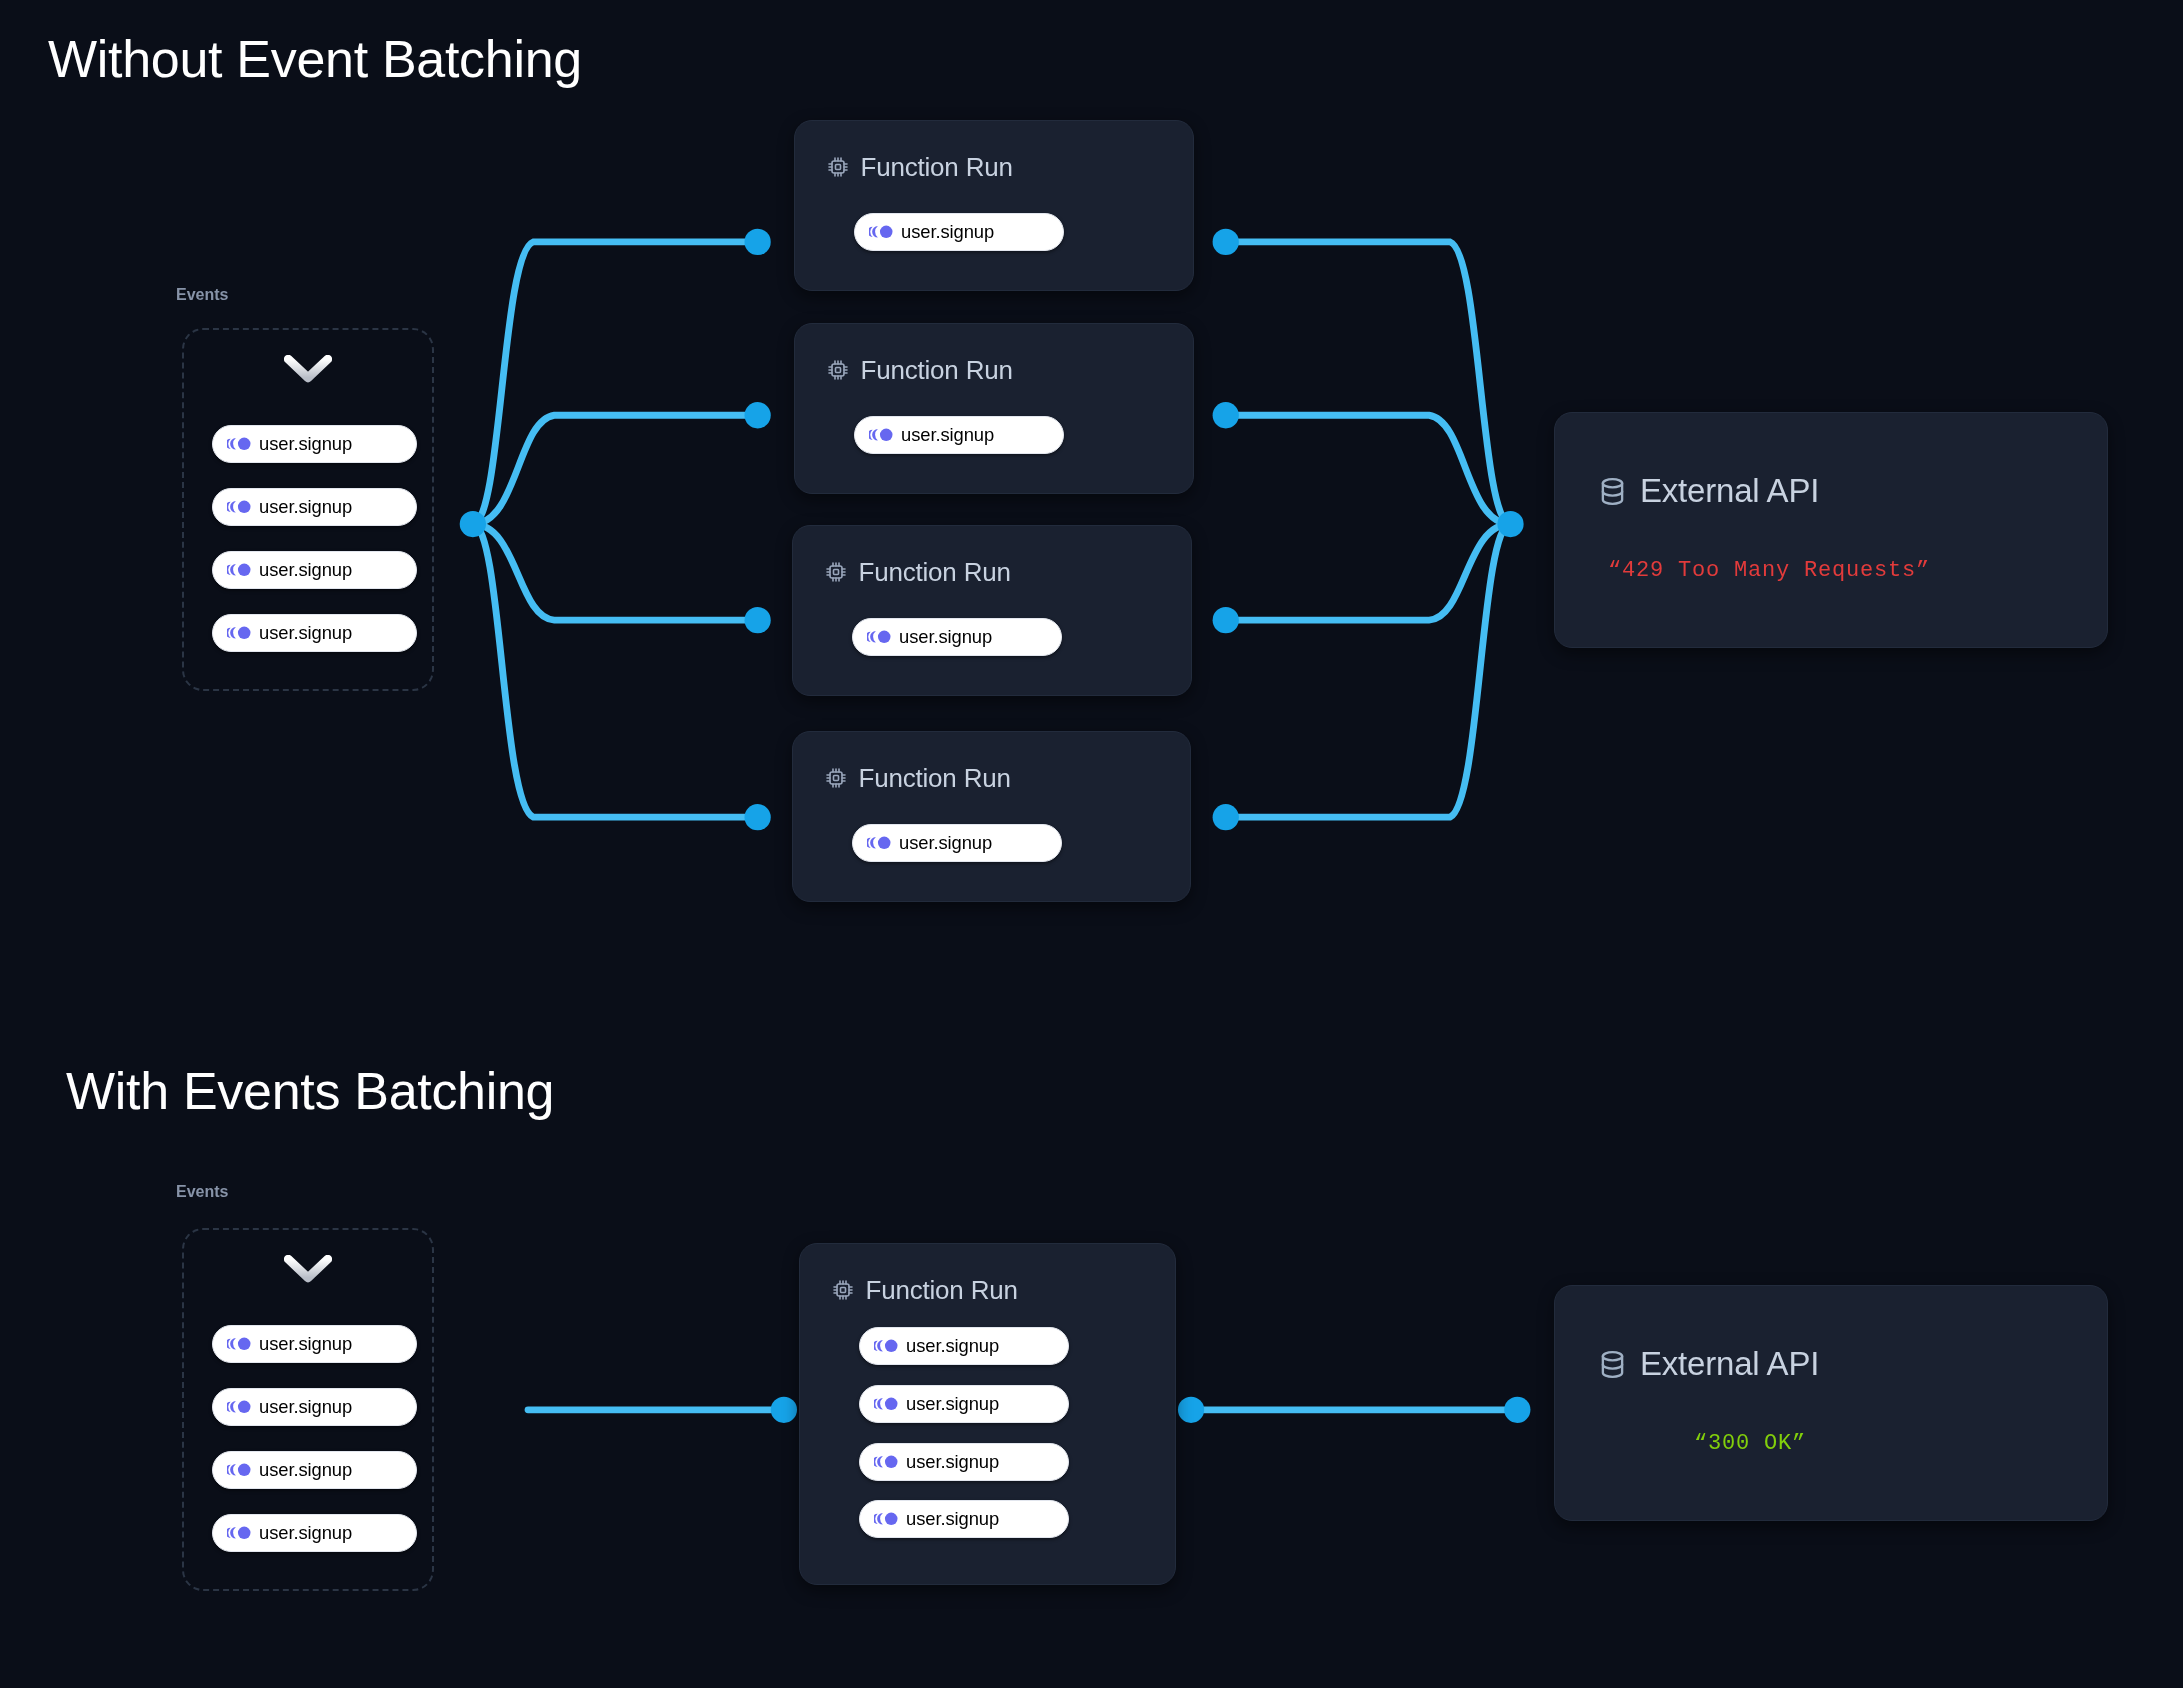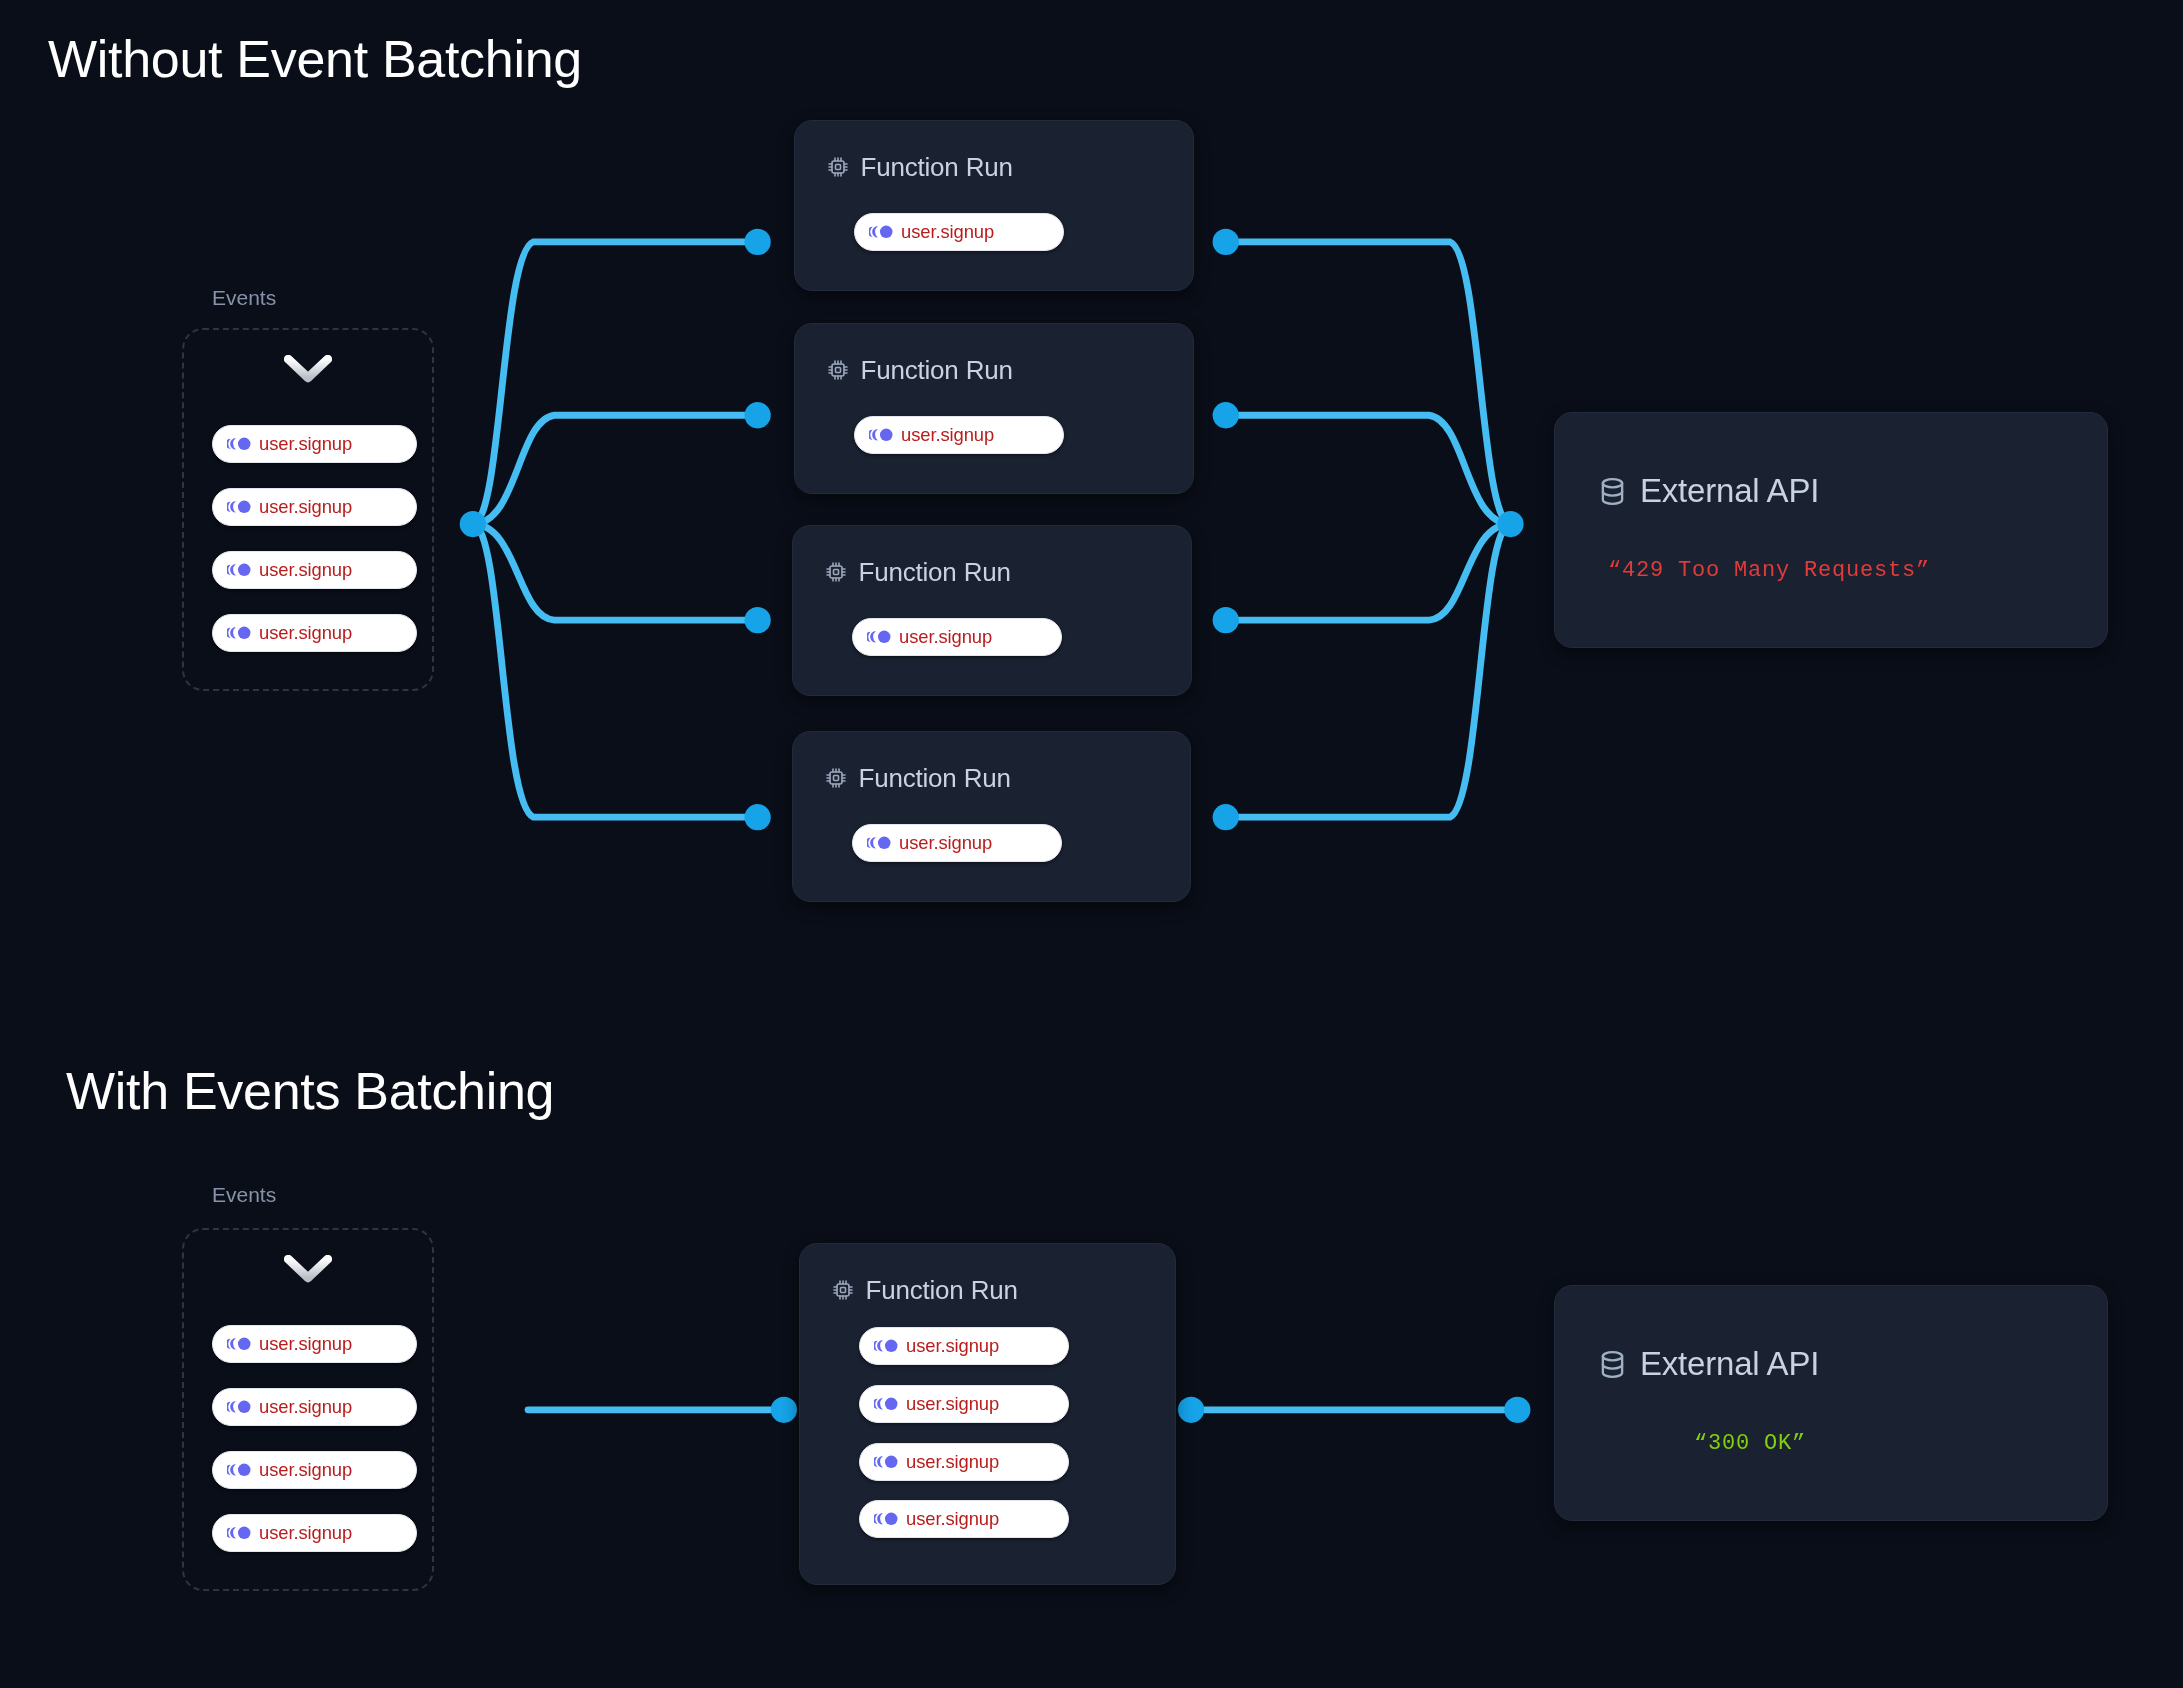--- a/index.html
+++ b/index.html
@@ -22,24 +22,23 @@
     letter-spacing:-0.3px;
     white-space:nowrap;
   }
   #title-without{left:48px;top:29px;}
   #title-with{left:66px;top:1061px;}
 
   
   .events-label{
     position:absolute;
     color:#8793a8;
-    font-size:21px;
-    font-weight:400;
+    font-size:16px;
+    font-weight:700;
     white-space:nowrap;
-    margin-left:36px;
   }
 
   
   .events-box{
     position:absolute;
     border:2.1px dashed #2b3545;
     border-radius:21px;
     box-sizing:border-box;
     background:transparent;
   }
@@ -58,21 +57,21 @@
     background:#ffffff;
     border:1.6px solid #e2e6ee;
     border-radius:525px;
     padding:0 13.7px;
     height:38px;
     box-sizing:border-box;
     box-shadow:0 1.6px 3.7px rgba(0,0,0,.45);
     white-space:nowrap;
   }
   .pill .pill-label{
-    color:#b91c1c;
+    color:#000000;
     font-size:18.4px;
     font-weight:400;
     line-height:1;
     letter-spacing:-0.1px;
   }
   .inngest-ico{width:24px;height:13.7px;flex:0 0 auto;display:block;}
 
   
   .card{
     position:absolute;

